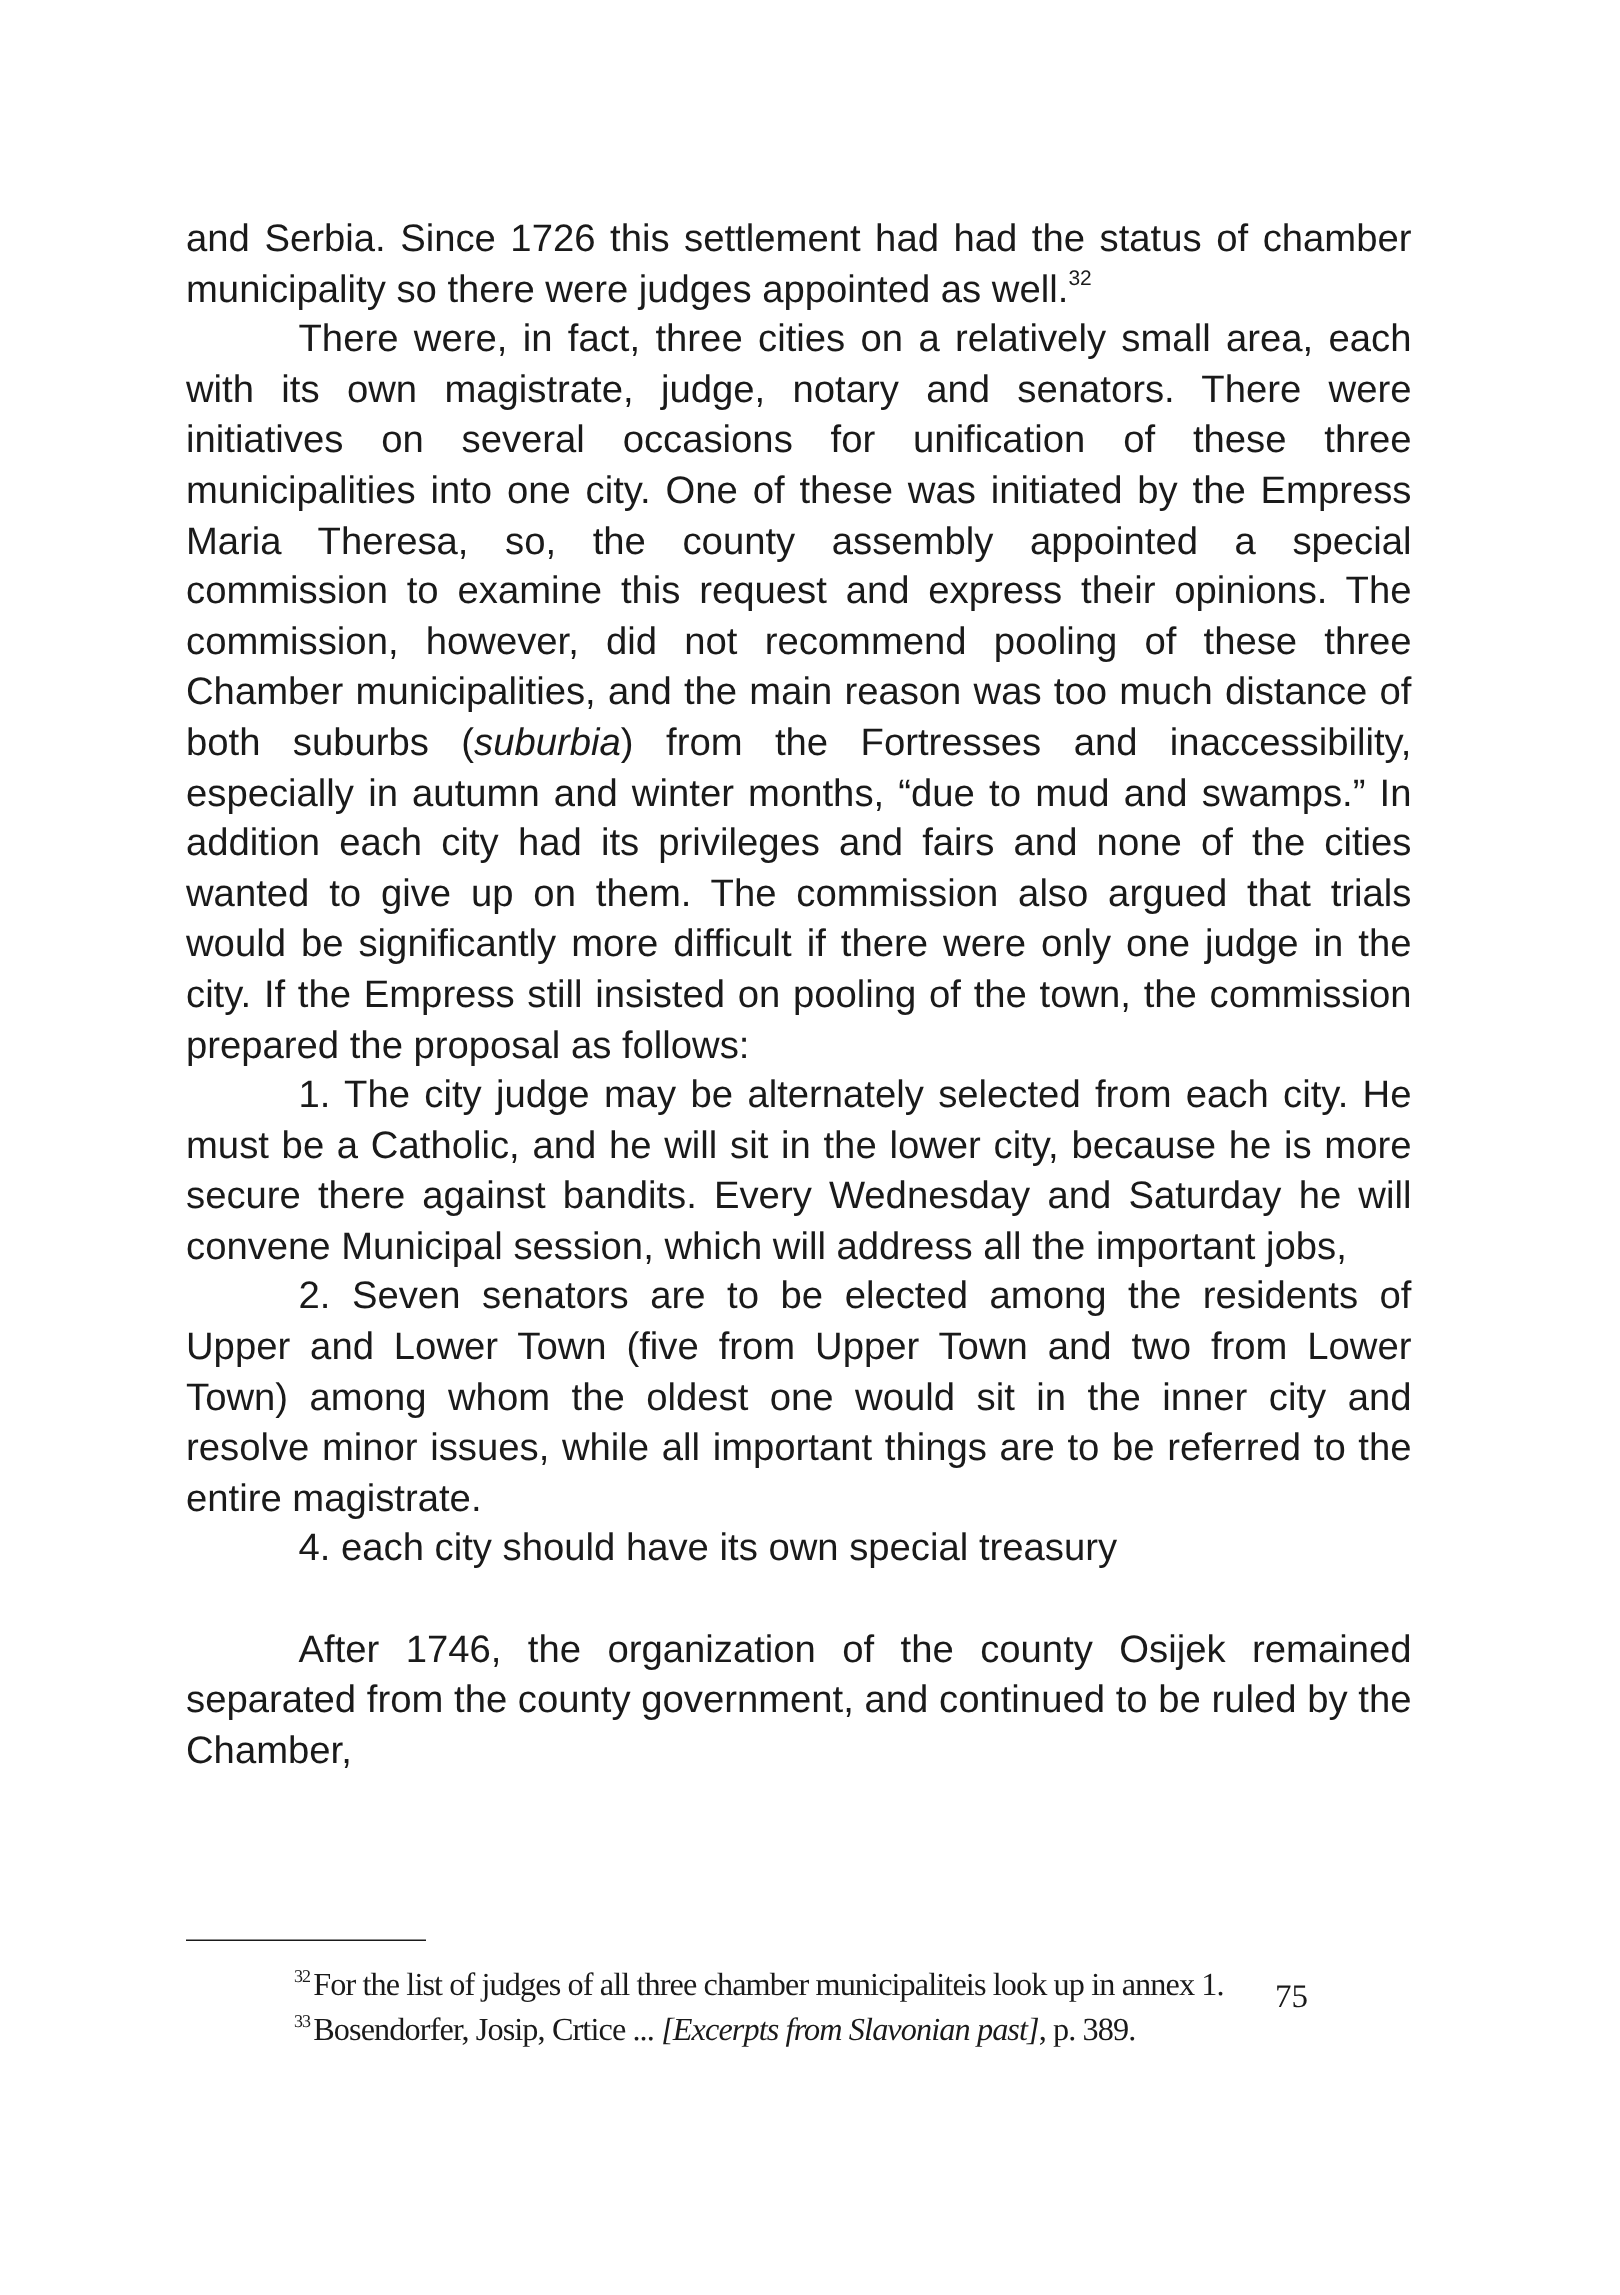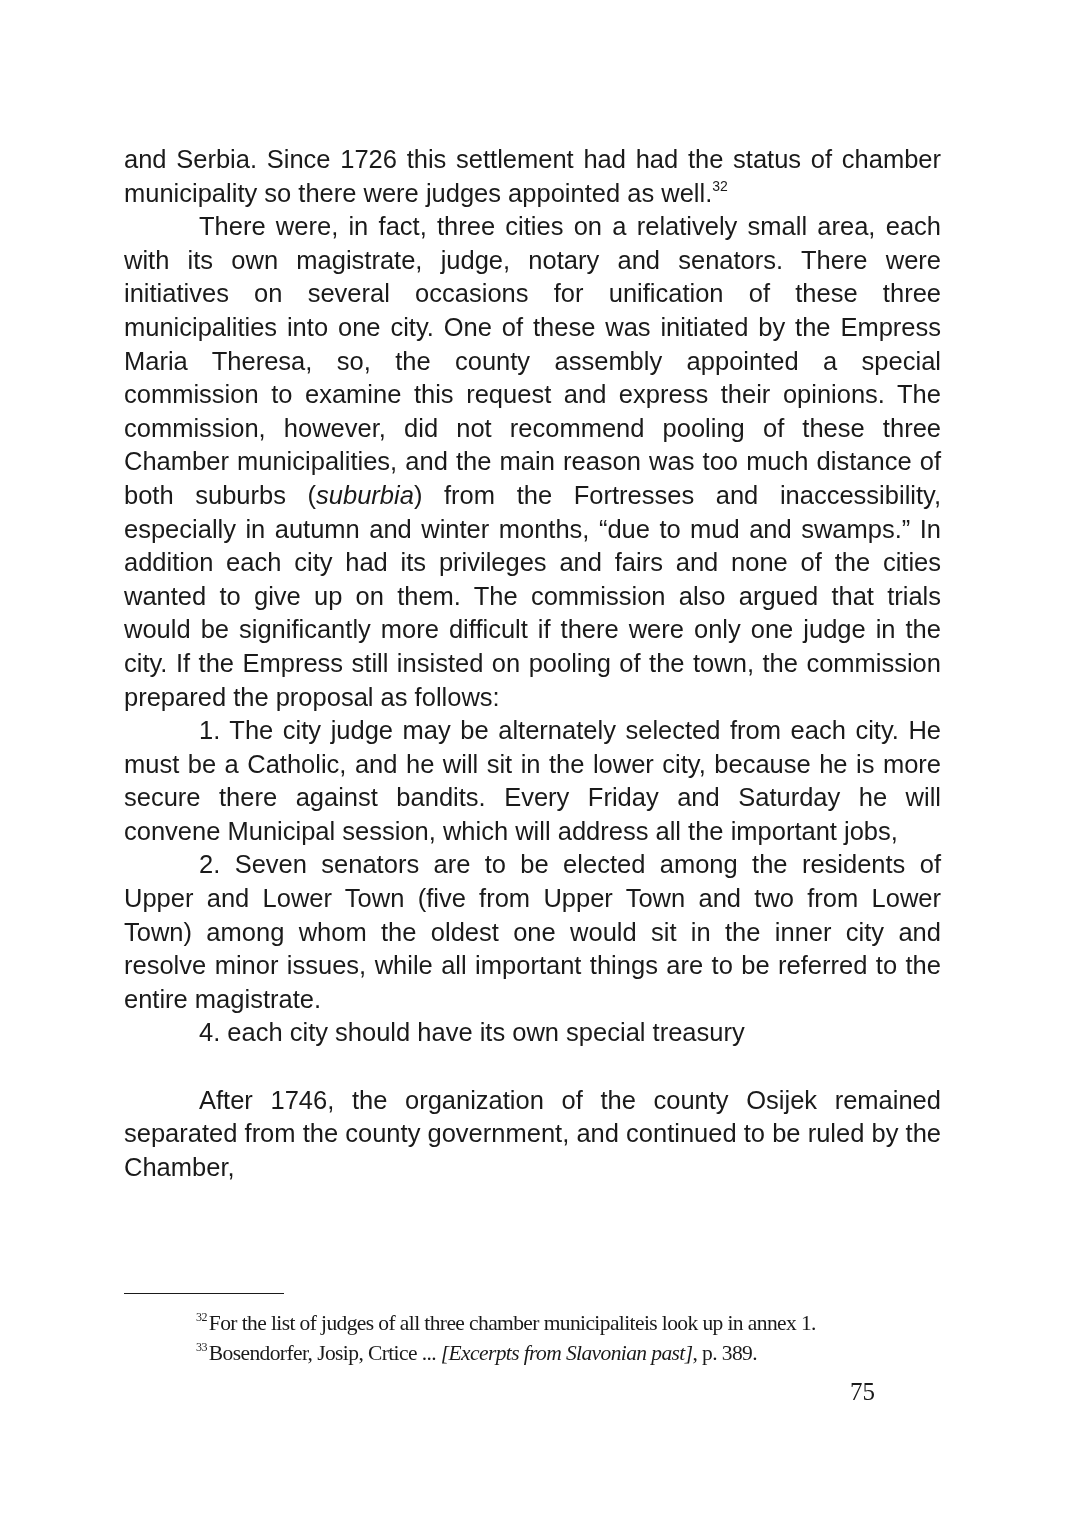--- a/index.html
+++ b/index.html
@@ -15,34 +15,34 @@
   .gap { height: 33.6px; }
   .fn-rule { position: absolute; left: 124px; top: 1293px; width: 160px; height: 0; border-top: 1.3px solid #1a1a1a; }
   .footnotes {
     position: absolute; left: 196px; top: 1308px; width: 760px;
     font-family: Liberation Serif, serif; font-size: 21.5px; line-height: 30px;
     color: #1a1a1a; letter-spacing: -0.6px;
   }
   .footnotes .fn { margin: 0; white-space: nowrap; }
   .footnotes sup { font-size: 12px; top: -9px; margin-right: 2px; }
   .page-number {
-    position: absolute; left: 850px; top: 1378px;
-    font-family: "Liberation Serif", serif; font-size: 25px; color: #1a1a1a; text-align: center;
+    position: absolute; left: 850px; top: 1318px;
+    font-family: "Liberation Serif", serif; font-size: 22px; color: #1a1a1a; text-align: center;
   }
   em { font-style: italic; }
 </style>
 </head>
 <body>
 
 <div class="page">
   <p class="p"><span>and Serbia. Since 1726 this settlement had had the status of chamber municipality so there were judges appointed as well.</span><sup>32</sup></p>
 
   <p class="p indent"><span>There were, in fact, three cities on a relatively small area, each with its own magistrate, judge, notary and senators. There were initiatives on several occasions for unification of these three municipalities into one city. One of these was initiated by the Empress Maria Theresa, so, the county assembly appointed a special commission to examine this request and express their opinions. The commission, however, did not recommend pooling of these three Chamber municipalities, and the main reason was too much distance of both suburbs (</span><em>suburbia</em><span>) from the Fortresses and inaccessibility, especially in autumn and winter months, “due to mud and swamps.” In addition each city had its privileges and fairs and none of the cities wanted to give up on them. The commission also argued that trials would be significantly more difficult if there were only one judge in the city. If the Empress still insisted on pooling of the town, the commission prepared the proposal as follows:</span></p>
 
-  <p class="p indent">1. The city judge may be alternately selected from each city. He must be a Catholic, and he will sit in the lower city, because he is more secure there against bandits. Every Friday and Saturday he will convene Municipal session, which will address all the important jobs,</p>
+  <p class="p indent">1. The city judge may be alternately selected from each city. He must be a Catholic, and he will sit in the lower city, because he is more secure there against bandits. Every Wednesday and Saturday he will convene Municipal session, which will address all the important jobs,</p>
   <p class="p indent">2. Seven senators are to be elected among the residents of Upper and Lower Town (five from Upper Town and two from Lower Town) among whom the oldest one would sit in the inner city and resolve minor issues, while all important things are to be referred to the entire magistrate.</p>
   <p class="p indent">4. each city should have its own special treasury</p>
 
   <div class="gap"></div>
 
   <p class="p indent">After 1746, the organization of the county Osijek remained separated from the county government, and continued to be ruled by the Chamber,</p>
 </div>
 
 <div class="fn-rule"></div>
 

